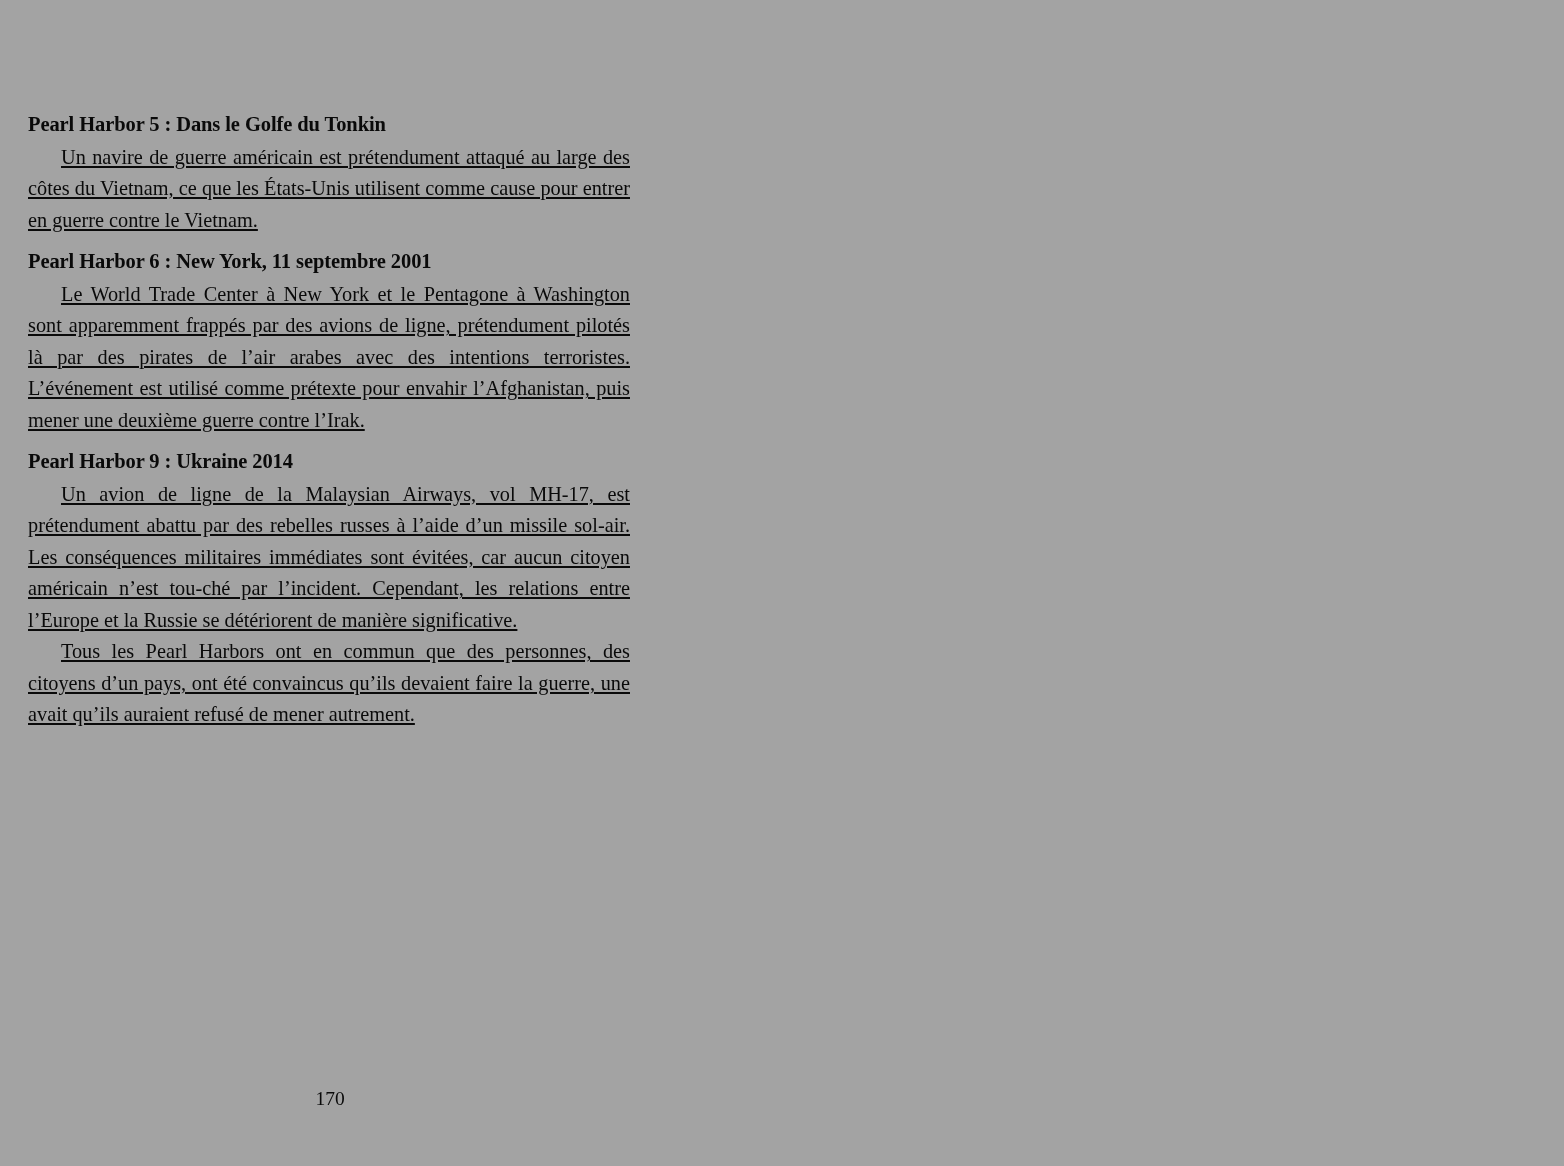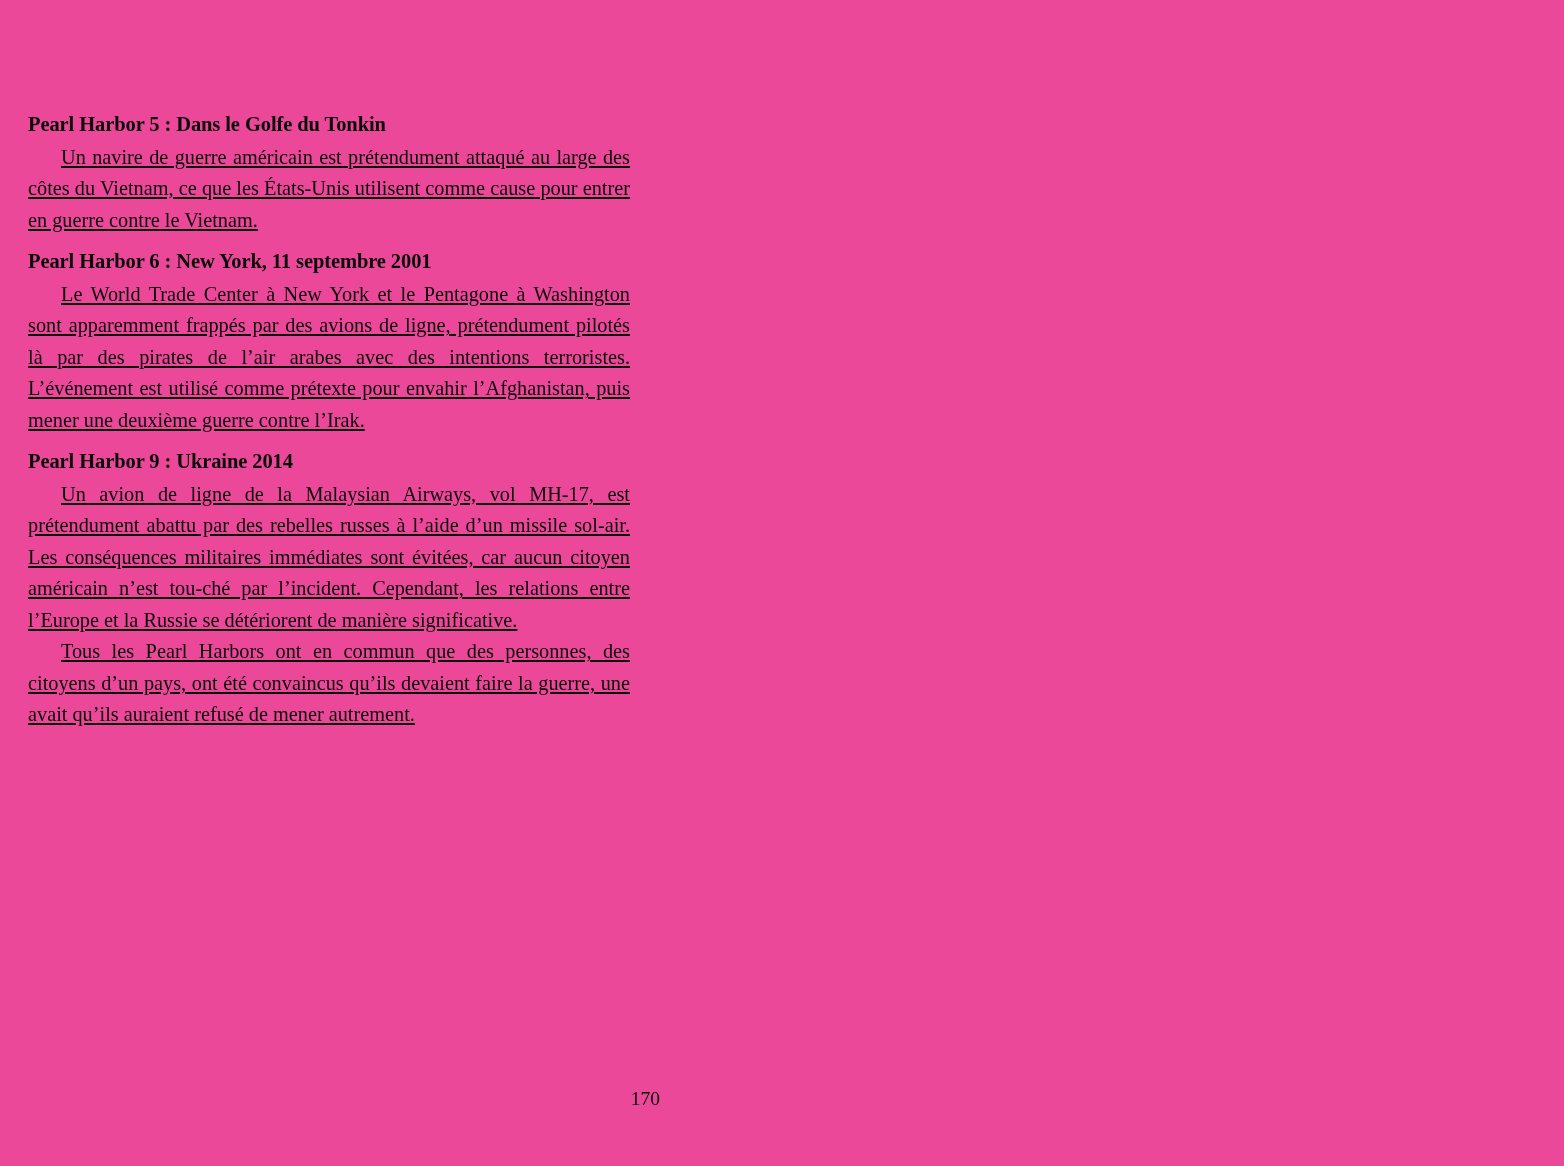--- a/index.html
+++ b/index.html
@@ -4,21 +4,21 @@
 <style>
   html, body {
     margin: 0;
     padding: 0;
     background: #ffffff;
   }
   .spread {
     position: relative;
     width: 1564px;
     height: 1166px;
-    background: #ec4899;
+    background: #a3a3a3;
     font-family: "Liberation Serif", "DejaVu Serif", serif;
     color: #0a0a0a;
     overflow: hidden;
   }
 
   
   .page {
     position: absolute;
     top: 0;
     height: 1166px;
@@ -55,21 +55,21 @@
     text-indent: 33px;
     text-decoration: underline;
   }
 
   
   .folio {
     position: absolute;
     bottom: 58px;
     font-size: 19.5px;
     line-height: 1;
-    text-align: right;
+    text-align: center;
   }
   .folio-left  { left: 0;   width: 660px; }
 </style>
 </head>
 <body>
 
 <div class="spread">
 
   <div class="page page-left">
     <div class="textblock textblock-left">

